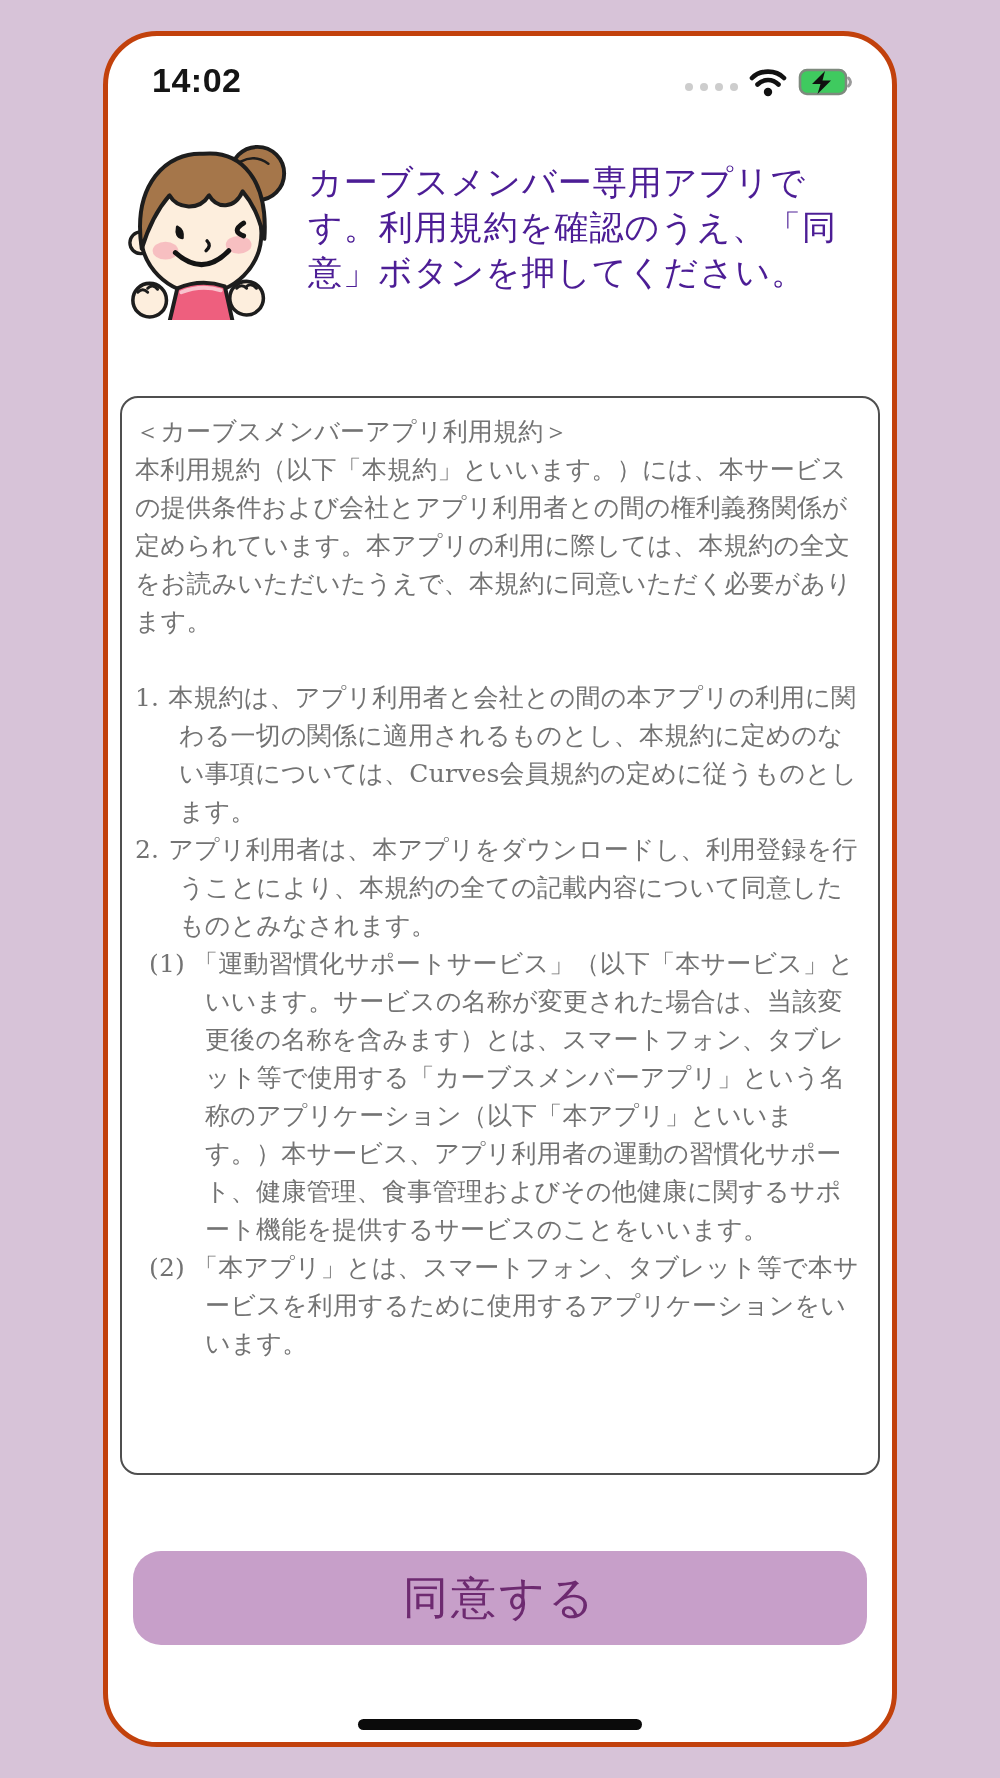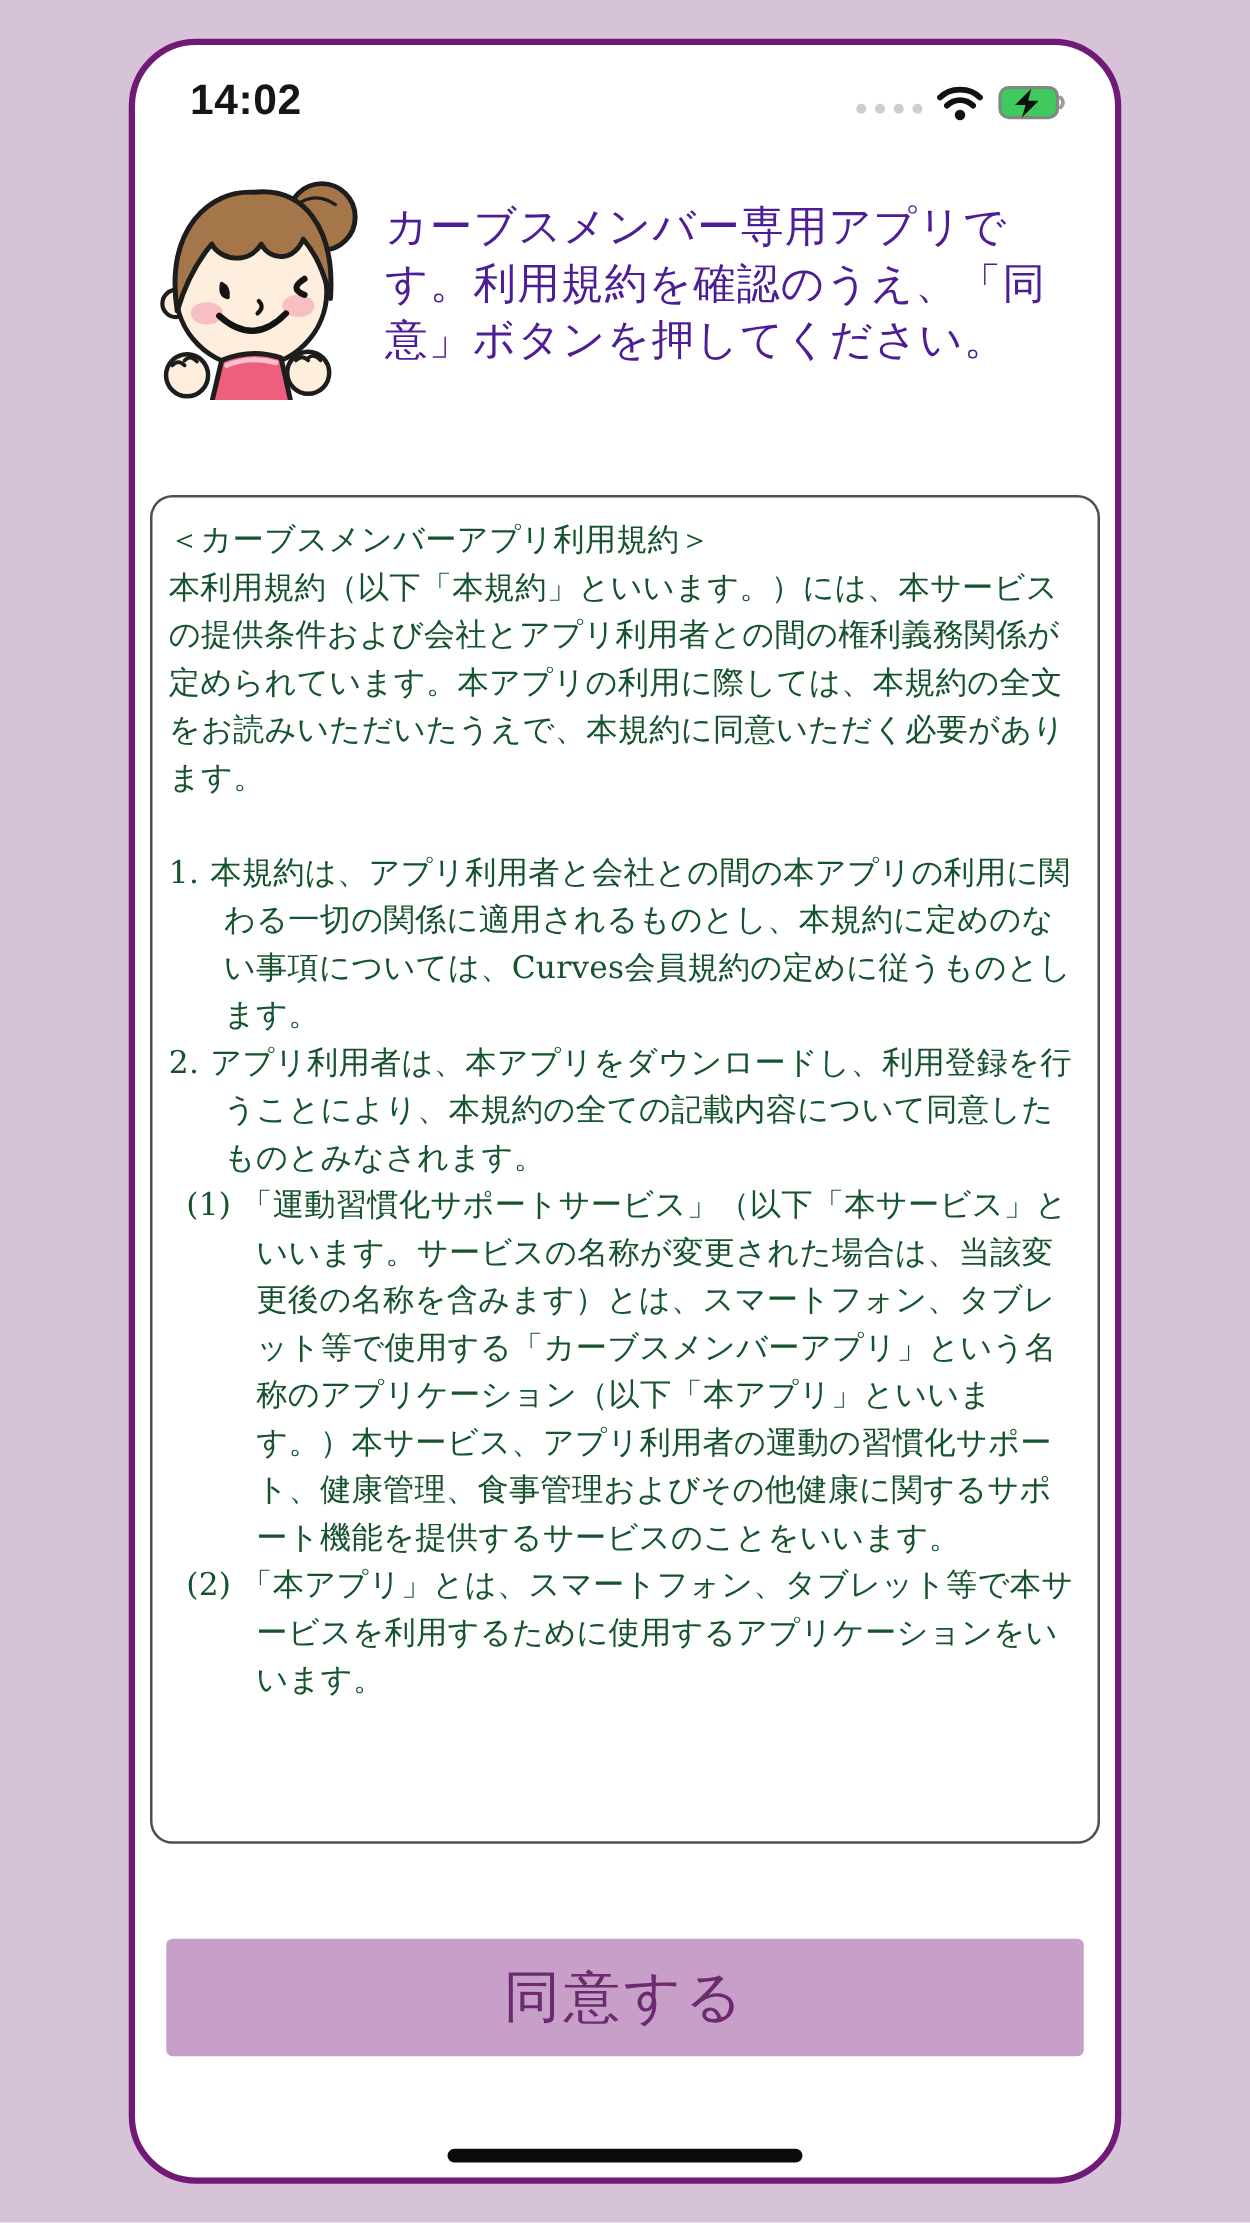--- a/index.html
+++ b/index.html
@@ -10,21 +10,21 @@
     -webkit-font-smoothing:antialiased;
   }
   .stage { position:relative; width:1000px; height:1778px; overflow:hidden; }
 
   
   .phone {
     position:absolute; left:103px; top:31px;
     width:794px; height:1716px;
     box-sizing:border-box;
     background:#ffffff;
-    border:5px solid #701a75;
+    border:5px solid #c2410c;
     border-radius:54px;
     overflow:hidden;
   }
 
   
   .status-bar {
     display:flex; justify-content:space-between; align-items:center;
     padding:24px 38px 0 44px;
     height:64px; box-sizing:border-box;
   }
@@ -48,36 +48,36 @@
   .terms-box {
     box-sizing:border-box;
     margin:76px auto 0 auto;
     width:760px; height:1079px;
     border:2px solid #4f4f4f;
     border-radius:18px;
     padding:15px 12px 0 13px;
     overflow:hidden;
     font-family:"DejaVu Serif", serif;
     font-size:25px; line-height:38px; letter-spacing:.2px;
-    color:#14532d;
+    color:#737373;
   }
   .terms-box p, .terms-box div { margin:0; }
   .t-spacer { height:38px; }
   .t-numitem { padding-left:44px; text-indent:-44px; }
   .t-numitem .marker { margin-right:9px; }
   .t-a2intro { padding-left:27px; }
   .t-defitem { padding-left:70px; text-indent:-56px; }
   .t-defitem .marker { margin-right:8px; }
 
   
   .agree {
     display:block; margin:76px auto 0 auto;
     width:734px; height:94px;
     background:#c79fc9;
-    border:none; border-radius:5px;
+    border:none; border-radius:28px;
     font-family:"Liberation Sans", sans-serif;
     font-size:45px; letter-spacing:3px;
     color:#6d2a70;
     cursor:pointer;
   }
 
   
   .home-indicator {
     position:absolute; left:50%; bottom:12px; transform:translateX(-50%);
     width:284px; height:11px; border-radius:6px;

